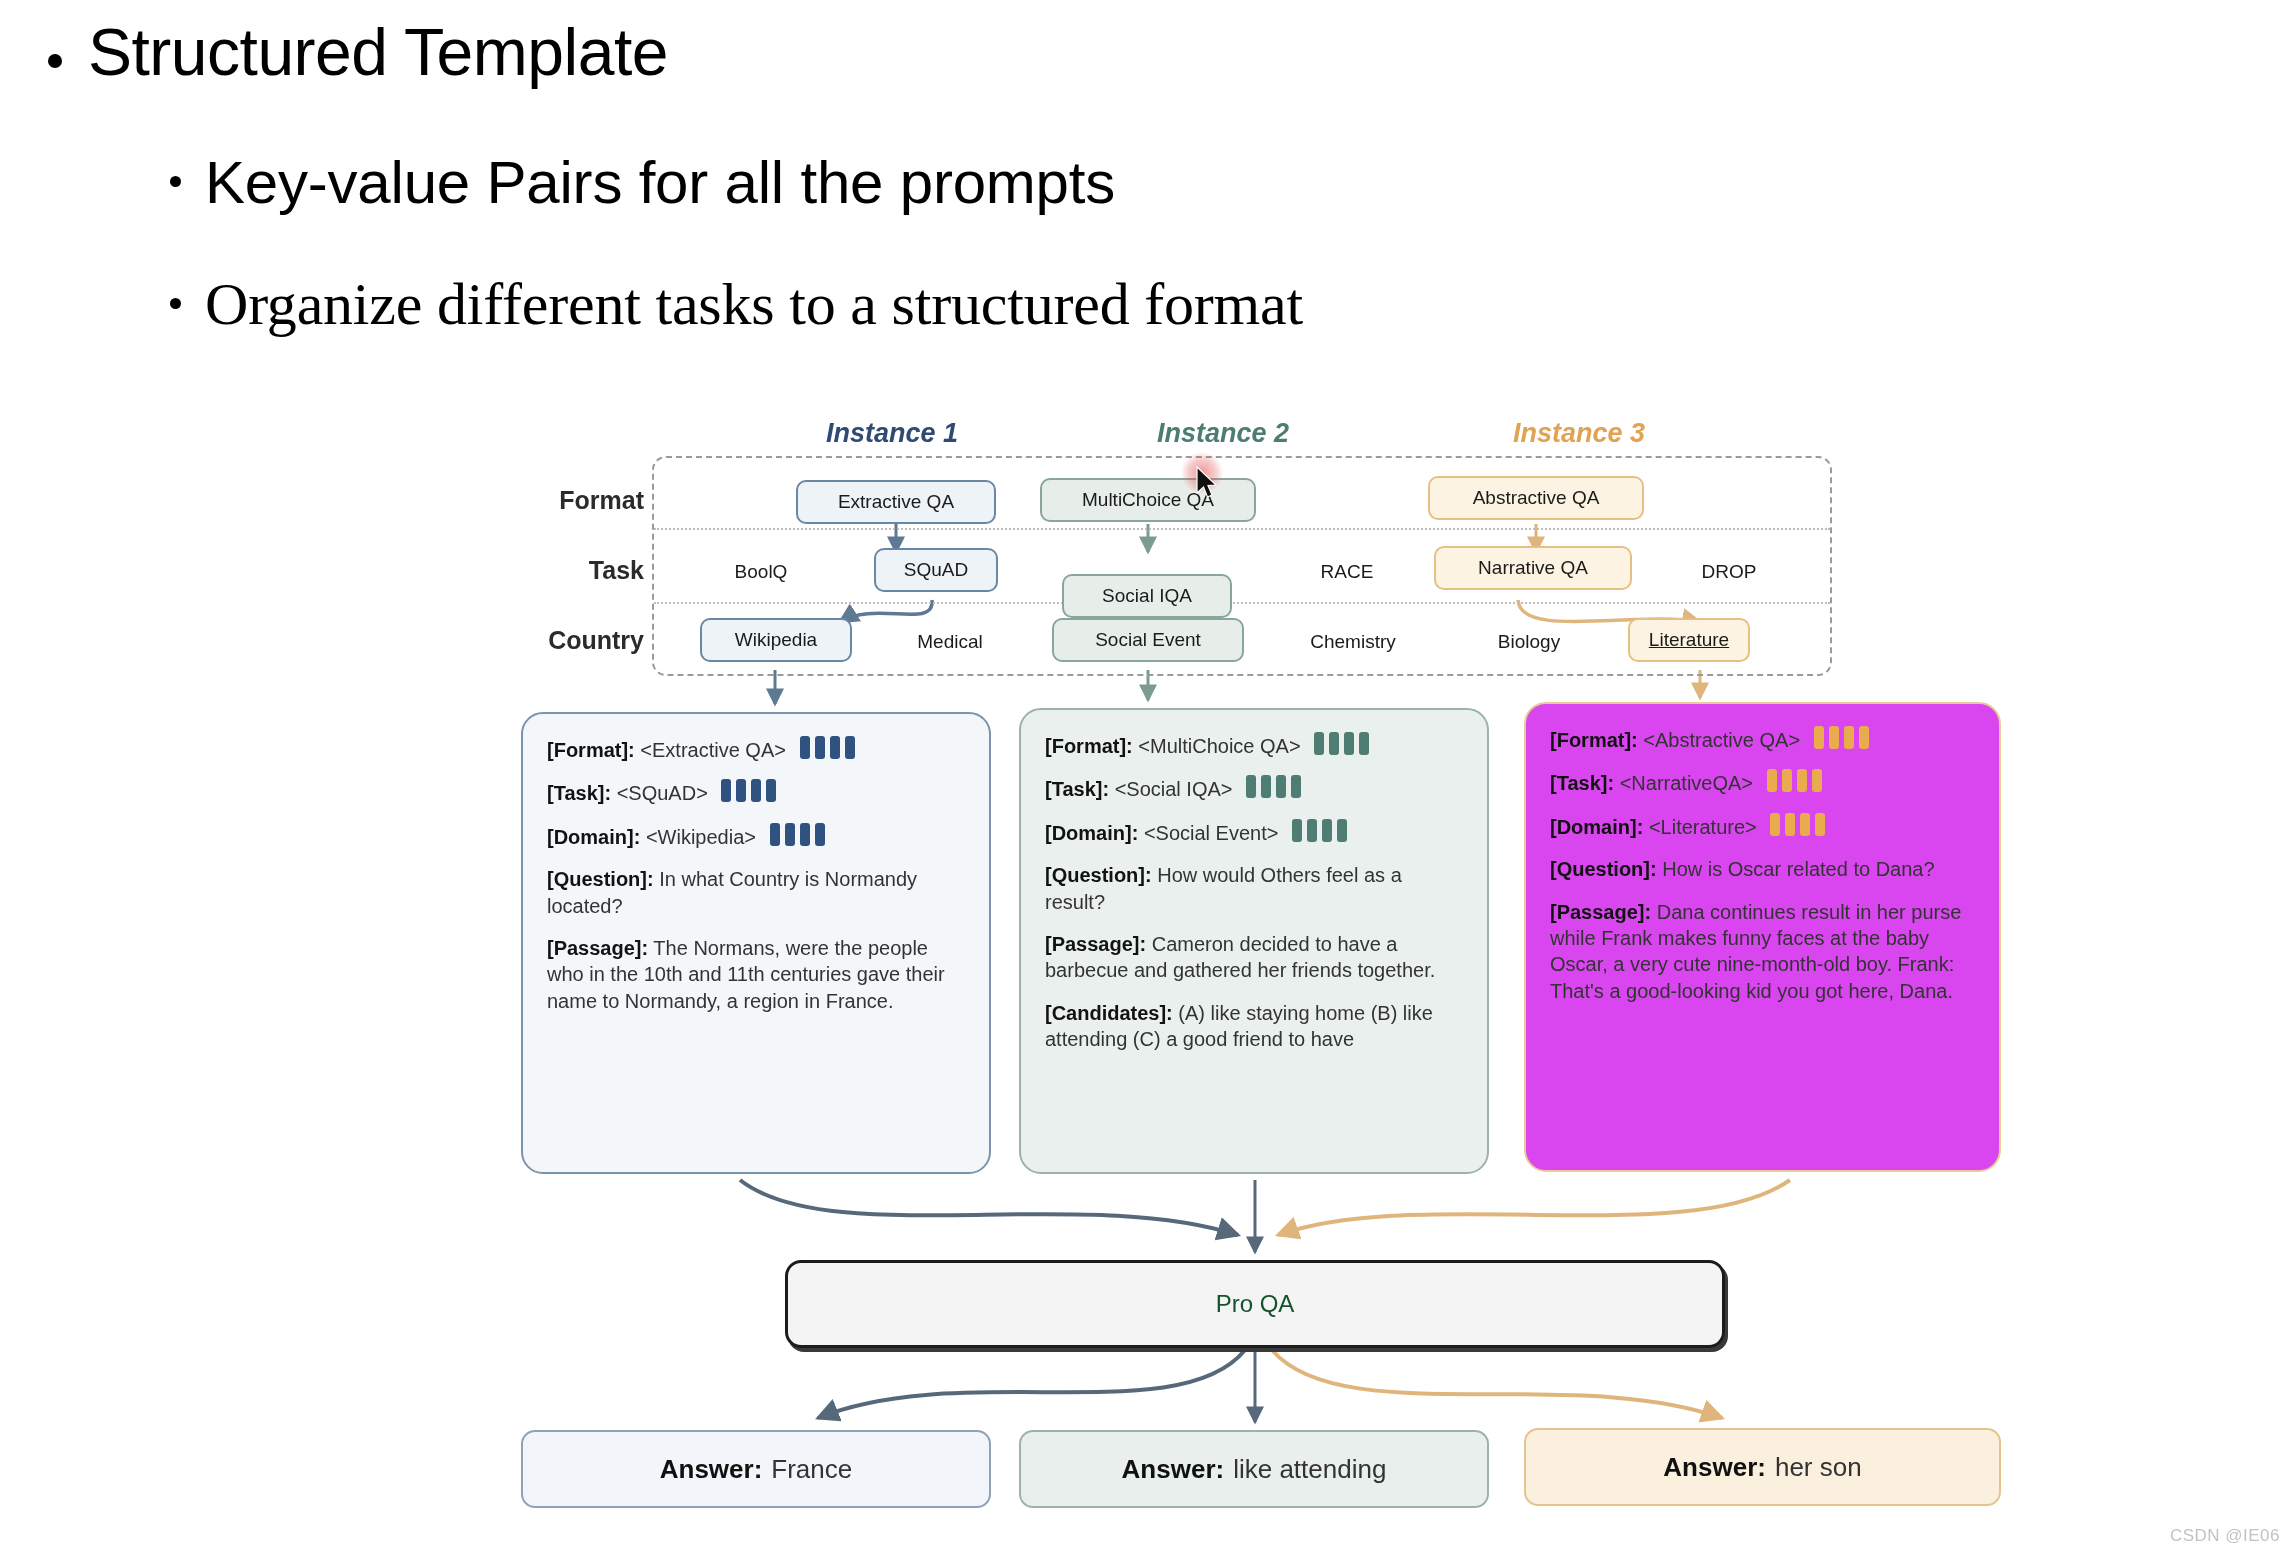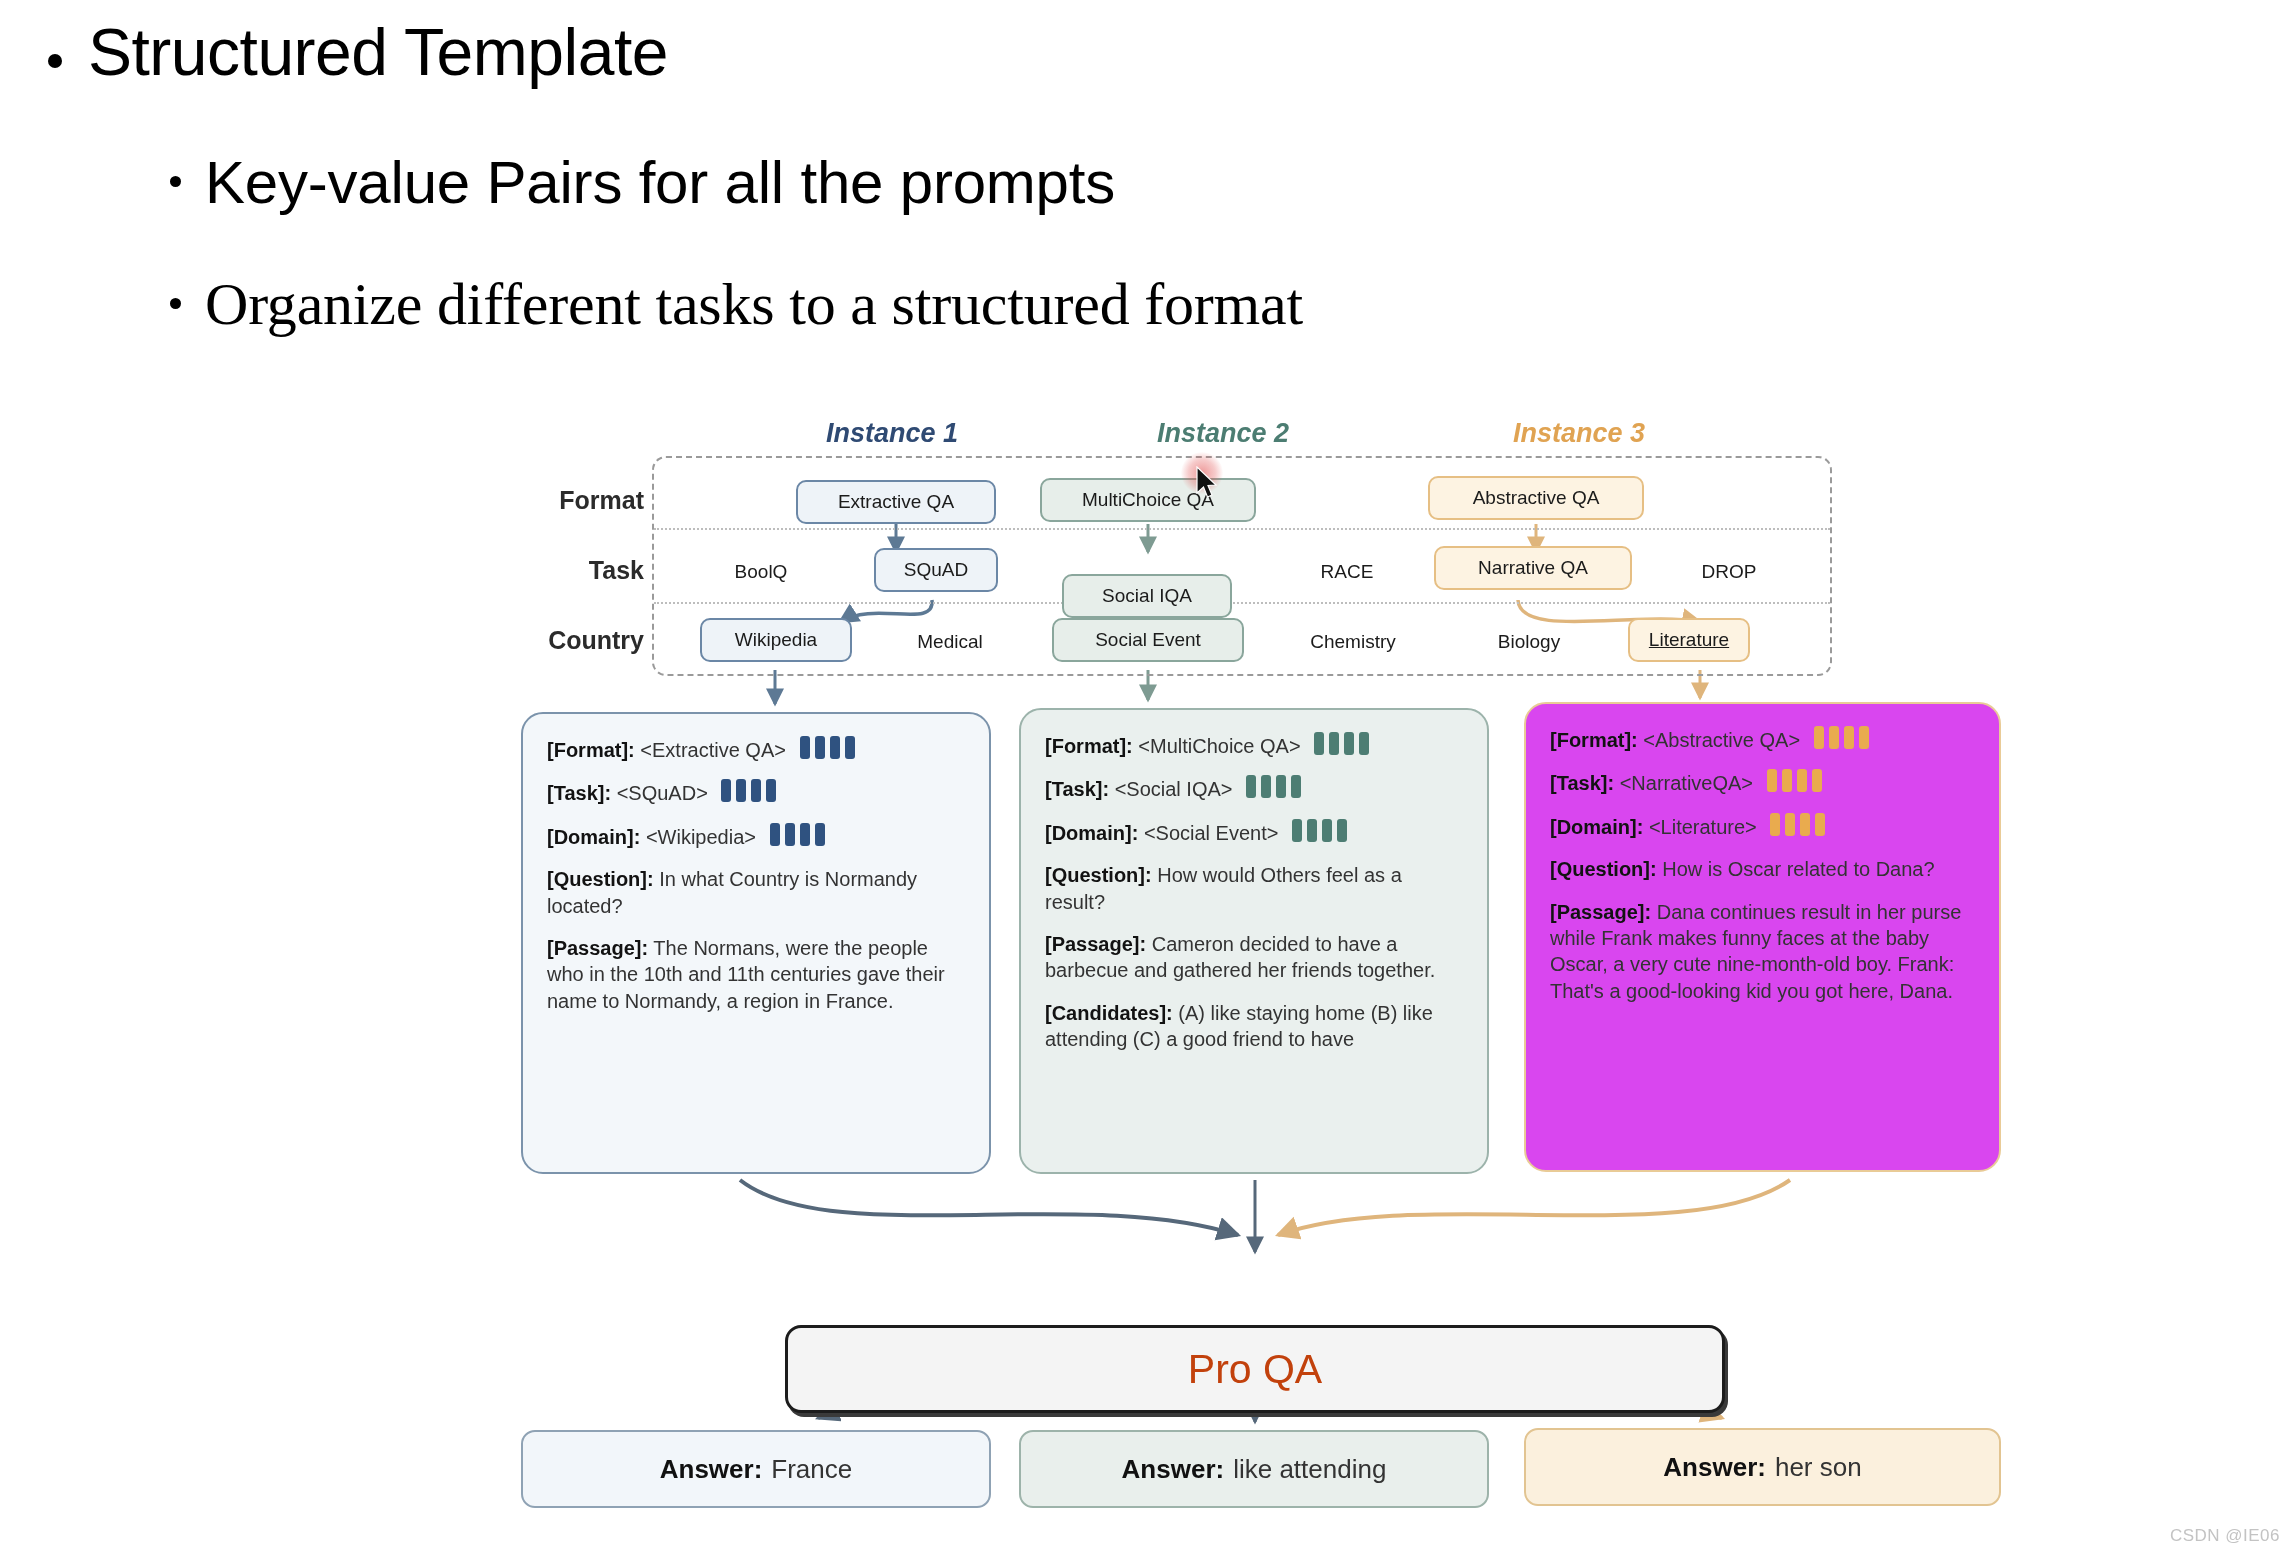--- a/index.html
+++ b/index.html
@@ -167,33 +167,33 @@
     border-radius: 3px;
   }
   .bars.blue span   { background: #2f5280; }
   .bars.green span  { background: #4d7d73; }
   .bars.orange span { background: #e9ab4e; }
 
   
   .proqa {
     position: absolute;
     left: 785px;
-    top: 1325px;
+    top: 1260px;
     width: 940px;
     height: 88px;
     box-sizing: border-box;
     background: #f4f4f4;
     border: 3px solid #1c1c1c;
     border-radius: 16px;
     box-shadow: 3px 4px 0 #3a3a3a;
     display: flex;
     align-items: center;
     justify-content: center;
-    font-size: 41px;
-    color: #c2410c;
+    font-size: 24px;
+    color: #14532d;
   }
 
   
   .answer {
     position: absolute;
     box-sizing: border-box;
     height: 78px;
     border-radius: 14px;
     display: flex;
     align-items: center;

